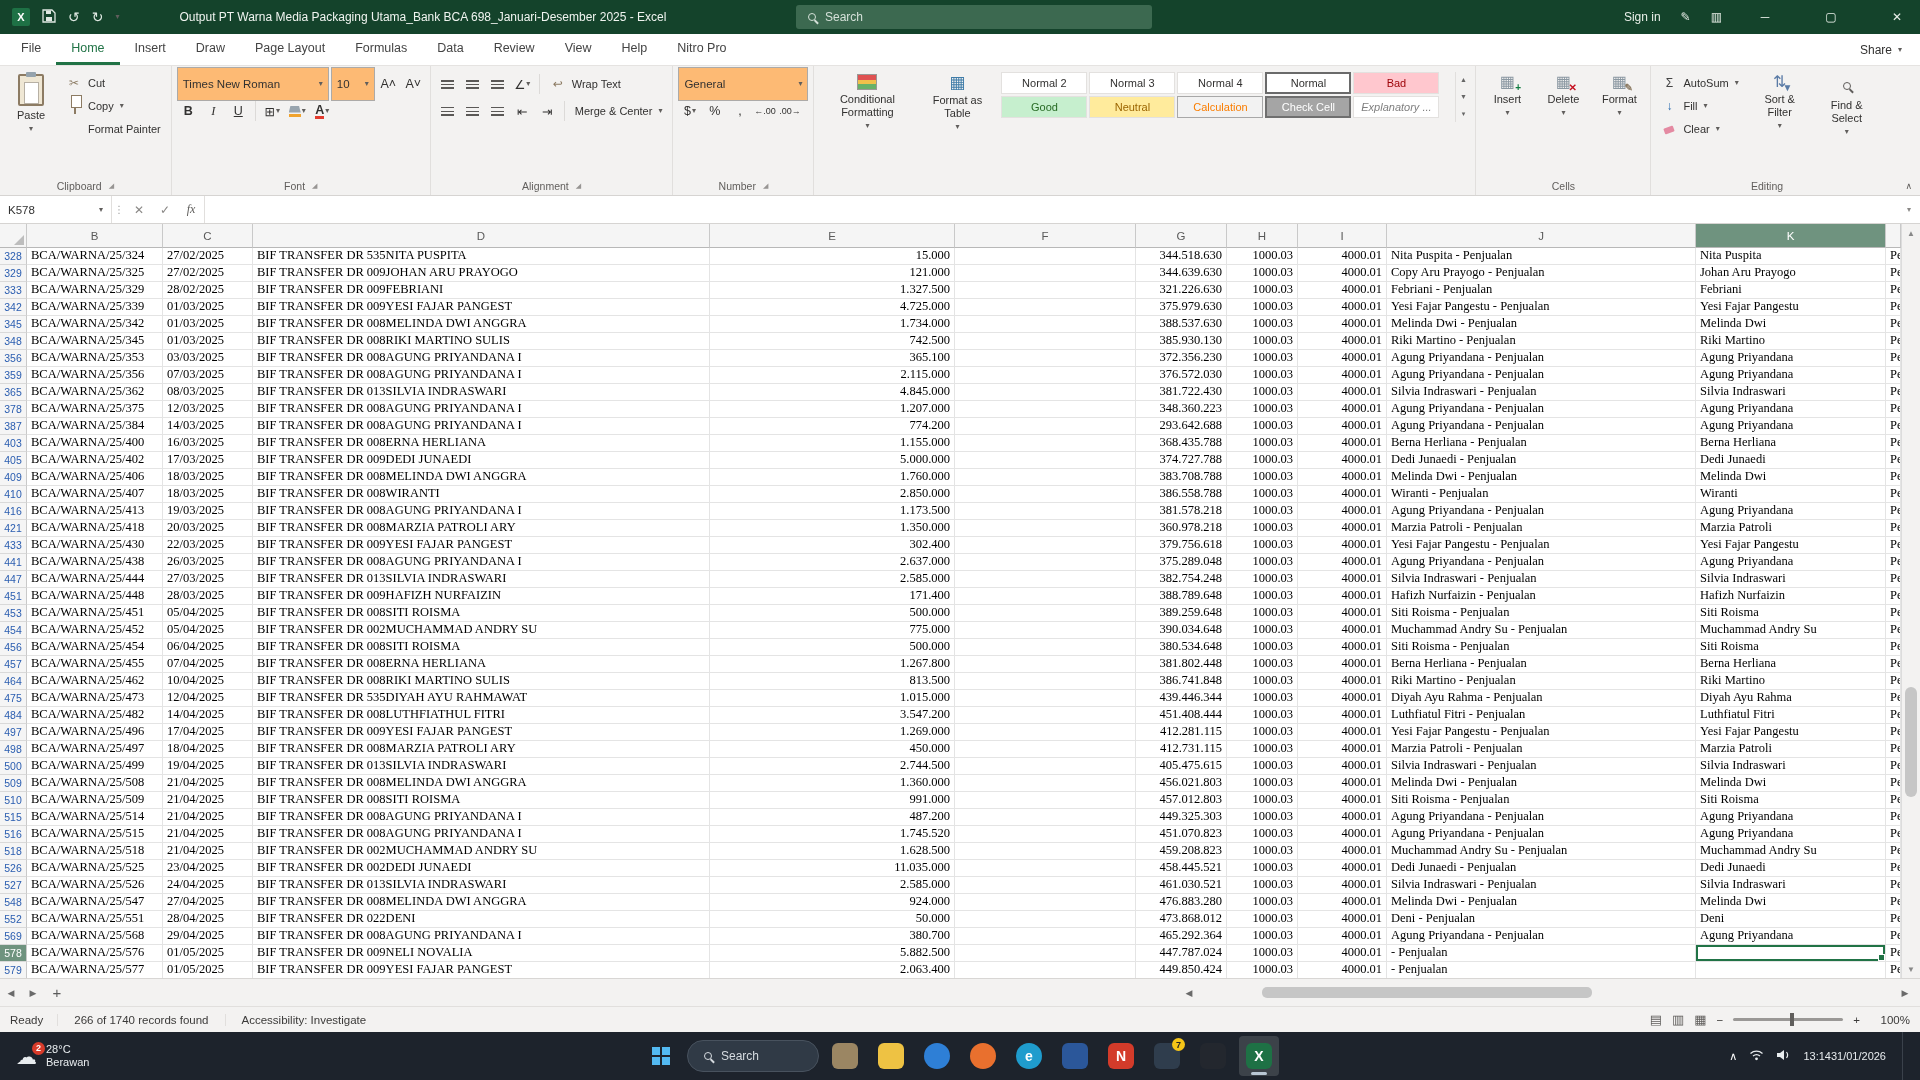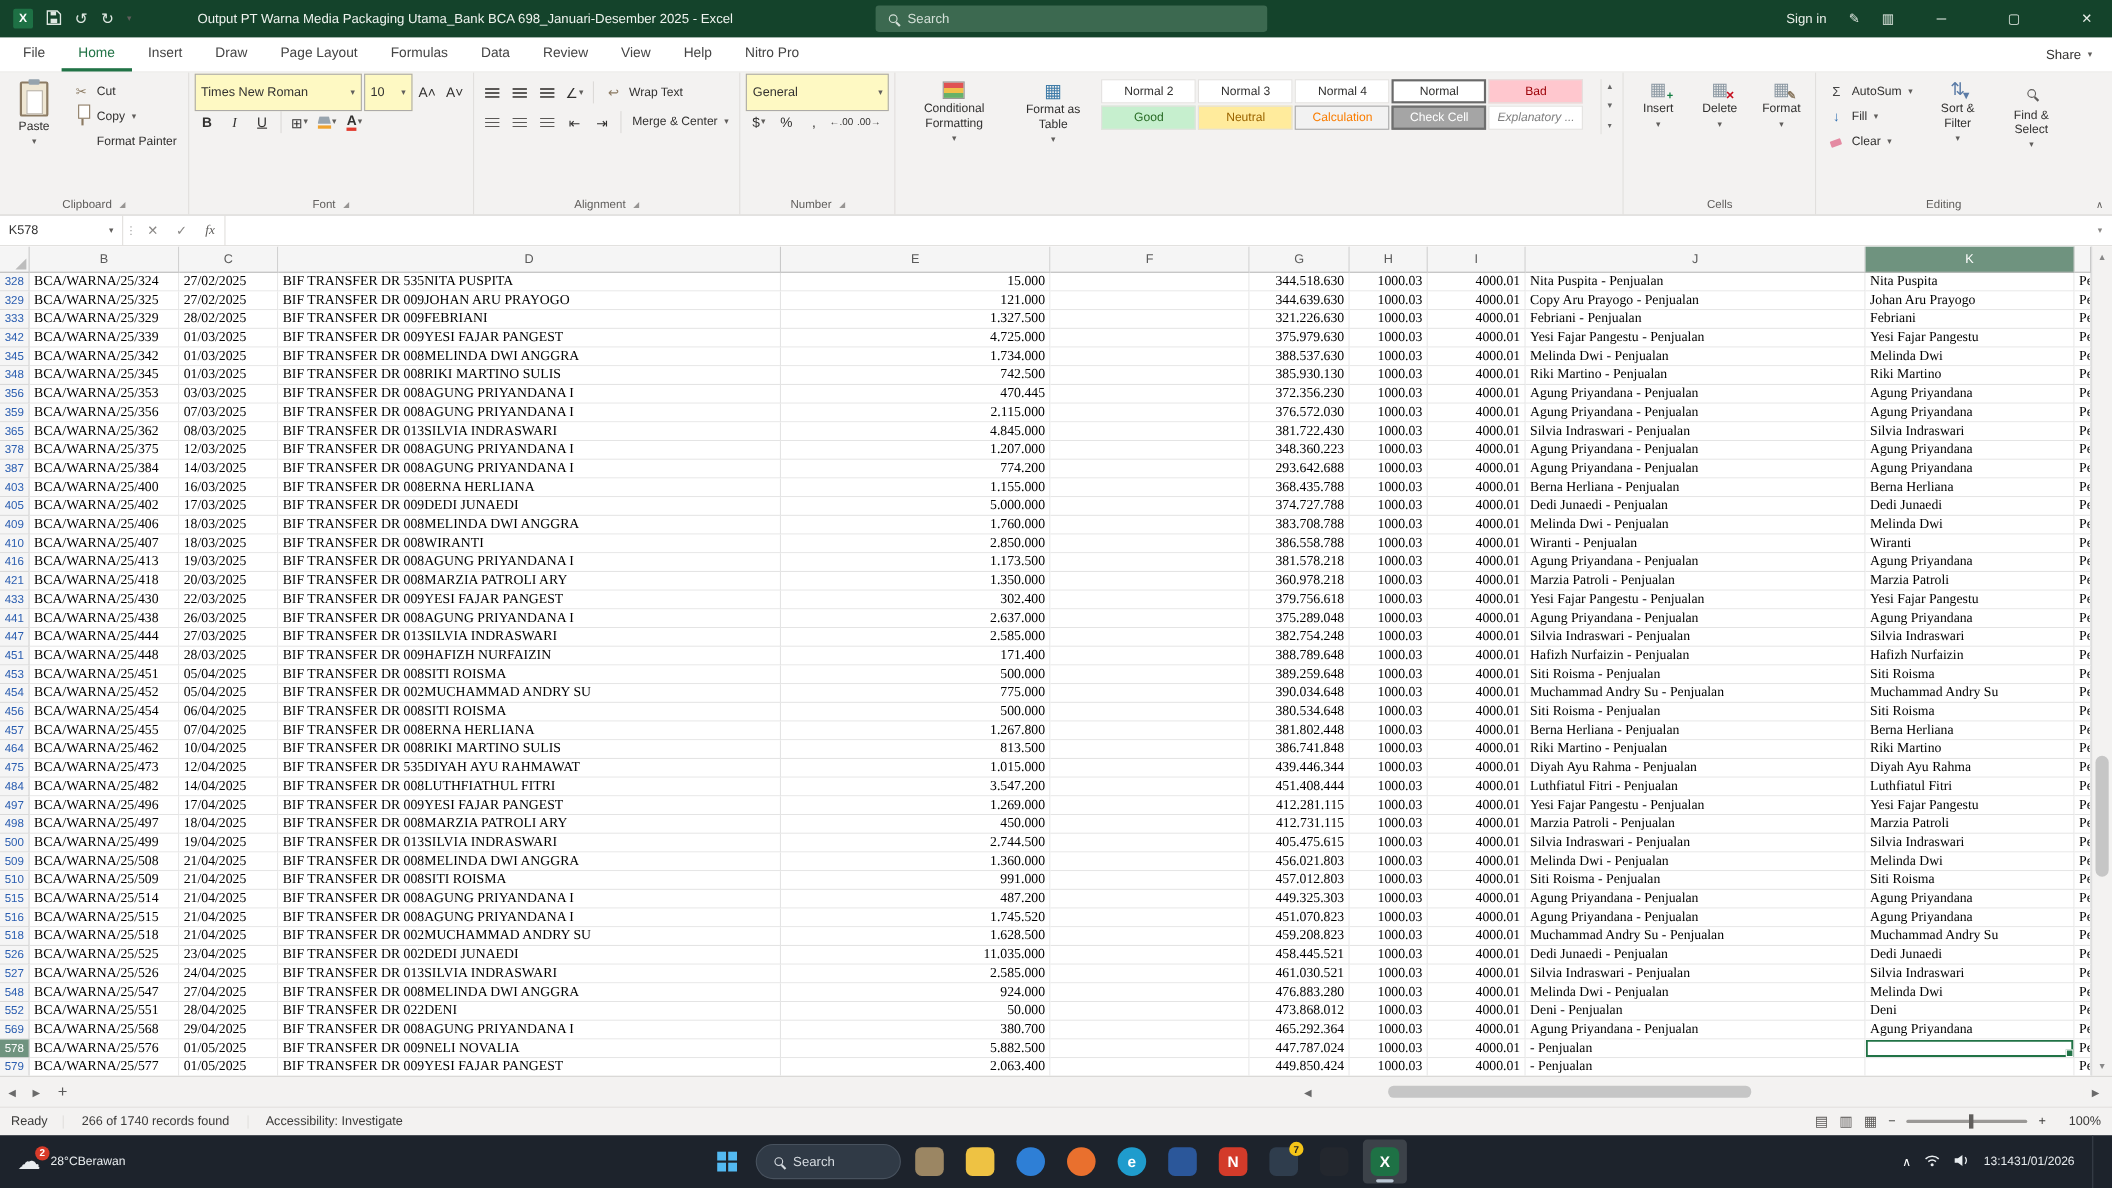--- a/index.html
+++ b/index.html
@@ -32,21 +32,21 @@
 .rg-label{height:18px;display:flex;align-items:center;justify-content:center;font-size:10.5px;color:#605e5c;gap:7px}
 .launcher{color:#979593;font-size:7px}
 .bigbtn{display:flex;flex-direction:column;align-items:center;justify-content:flex-start;gap:3px;padding:5px 7px 2px;text-align:center;min-width:52px}
 .bb-label{line-height:13px}
 .caret{font-size:8px;color:#605e5c;line-height:1}
 .minicol{display:flex;flex-direction:column;gap:1px;padding-top:3px}
 .minibtn{display:flex;align-items:center;gap:6px;height:22px;padding:0 5px;white-space:nowrap}
 .mini-ico{width:16px;text-align:center;color:#8c7b63;font-size:12px;flex:none}
 .fcol{display:flex;flex-direction:column;gap:3px;padding-top:3px}
 .frow{display:flex;align-items:center;gap:2px;height:24px}
-.combo{background:#fef9c3;border:1px solid #acaaa8;height:22px;display:flex;align-items:center;justify-content:space-between;gap:6px;padding:16px 5px;font-size:11.5px;white-space:nowrap}
+.combo{background:#fdba74;border:1px solid #acaaa8;height:22px;display:flex;align-items:center;justify-content:space-between;gap:6px;padding:16px 5px;font-size:11.5px;white-space:nowrap}
 .fbtn{min-width:23px;height:22px;display:flex;align-items:center;justify-content:center;gap:1px;font-size:12.5px;color:#323130}
 .vdiv{width:1px;height:20px;background:#dcdad8;margin:0 3px}
 .bars{display:inline-block;width:13px;height:9px;background:repeating-linear-gradient(#5a5856 0 1.5px,transparent 1.5px 3.6px)}
 .paste-ico{width:26px;height:32px;border:2px solid #8c7b63;border-radius:2px;background:#efe7d4;position:relative}
 .paste-ico::before{content:"";position:absolute;top:-4px;left:6px;width:10px;height:5px;background:#95a3ad;border-radius:1px}
 .paste-ico::after{content:"";position:absolute;left:4px;top:6px;width:13px;height:20px;background:#fff;border:1px solid #b7b0a4}
 .copy-ico{position:relative;width:9px;height:11px;border:1px solid #8c7b63;background:#fff;margin-left:2px}
 .copy-ico::before{content:"";position:absolute;left:-4px;top:-4px;width:9px;height:11px;border:1px solid #8c7b63;background:#fff}
 .brush{width:4px;height:11px;background:#c08f3f;transform:rotate(35deg);border-radius:1px;margin-left:5px}
 .a-red{font-weight:bold;border-bottom:3px solid #e23b2e;line-height:12px}
@@ -120,21 +120,21 @@
 .viewico{font-size:13px;color:#5f5d5b}
 .ztrack{width:110px;height:3px;background:#9a9896;position:relative;border-radius:2px}
 .zthumb{position:absolute;left:52%;top:-5px;width:4px;height:13px;background:#605e5c}
 .zpct{width:40px;text-align:right}
 
 
 .taskbar{height:48px;background:#1d232c;position:relative;color:#fff;flex:none}
 .tb-weather{position:absolute;left:0;top:0;height:48px;display:flex;align-items:center;gap:9px;padding:0 16px}
 .wx-icon{position:relative;font-size:21px;color:#e8ecef;line-height:1}
 .wx-badge{position:absolute;top:-4px;right:-8px;background:#d83b2a;color:#fff;font-size:9px;min-width:13px;height:13px;border-radius:7px;display:flex;align-items:center;justify-content:center;font-weight:bold;font-family:"Liberation Sans",sans-serif}
-.wx-text{display:flex;font-size:11px;line-height:13px;color:#e8ecef}
+.wx-text{display:flex;flex-direction:column;font-size:11px;line-height:13px;color:#e8ecef}
 .tb-center{position:absolute;left:50%;top:0;transform:translateX(-50%);height:48px;display:flex;align-items:center;gap:6px}
 .tile{width:40px;height:40px;border-radius:4px;display:flex;align-items:center;justify-content:center;position:relative;flex:none}
 .tile.active{background:rgba(255,255,255,.14)}
 .tile.active::after{content:"";position:absolute;bottom:1px;left:12px;width:16px;height:3px;border-radius:2px;background:#b9c7d4}
 .tile-inner{width:26px;height:26px;border-radius:6px;display:flex;align-items:center;justify-content:center;font-weight:bold;font-size:14px;color:#fff}
 .tbadge{position:absolute;top:2px;right:2px;background:#f5c518;color:#222;font-size:9px;min-width:13px;height:13px;border-radius:7px;display:flex;align-items:center;justify-content:center;font-weight:bold}
 .search-pill{height:32px;background:#303a46;border:1px solid #48525e;border-radius:16px;display:flex;align-items:center;gap:9px;padding:0 16px;font-size:12px;color:#d6dbe0;min-width:132px}
 .start-logo{display:grid;grid-template-columns:8px 8px;grid-template-rows:8px 8px;gap:2px}
 .start-logo i{background:#53b9f1;display:block}
 .tb-tray{position:absolute;right:0;top:0;height:48px;display:flex;align-items:center;gap:12px;padding-right:14px;font-size:11px}
@@ -549,21 +549,21 @@
             <div class="cl w-i num">4000.01</div>
             <div class="cl w-j">Riki Martino - Penjualan</div>
             <div class="cl w-k">Riki Martino</div>
             <div class="cl w-l">Pe</div>
           </div>
           <div class="grid-row">
             <div class="cl w-rh rh">356</div>
             <div class="cl w-b">BCA/WARNA/25/353</div>
             <div class="cl w-c">03/03/2025</div>
             <div class="cl w-d">BIF TRANSFER DR 008AGUNG PRIYANDANA I</div>
-            <div class="cl w-e num">470.445</div>
+            <div class="cl w-e num">365.100</div>
             <div class="cl w-f"></div>
             <div class="cl w-g num">372.356.230</div>
             <div class="cl w-h num">1000.03</div>
             <div class="cl w-i num">4000.01</div>
             <div class="cl w-j">Agung Priyandana - Penjualan</div>
             <div class="cl w-k">Agung Priyandana</div>
             <div class="cl w-l">Pe</div>
           </div>
           <div class="grid-row">
             <div class="cl w-rh rh">359</div>

